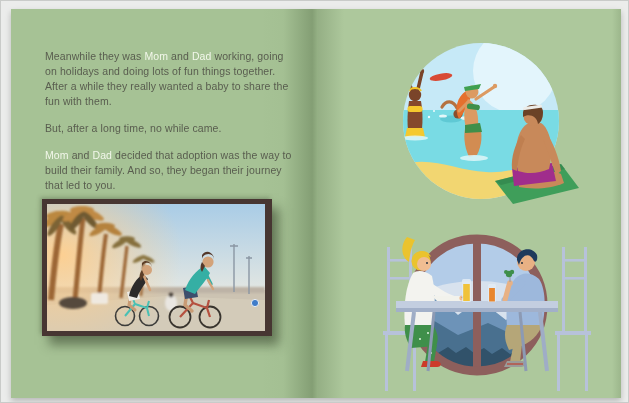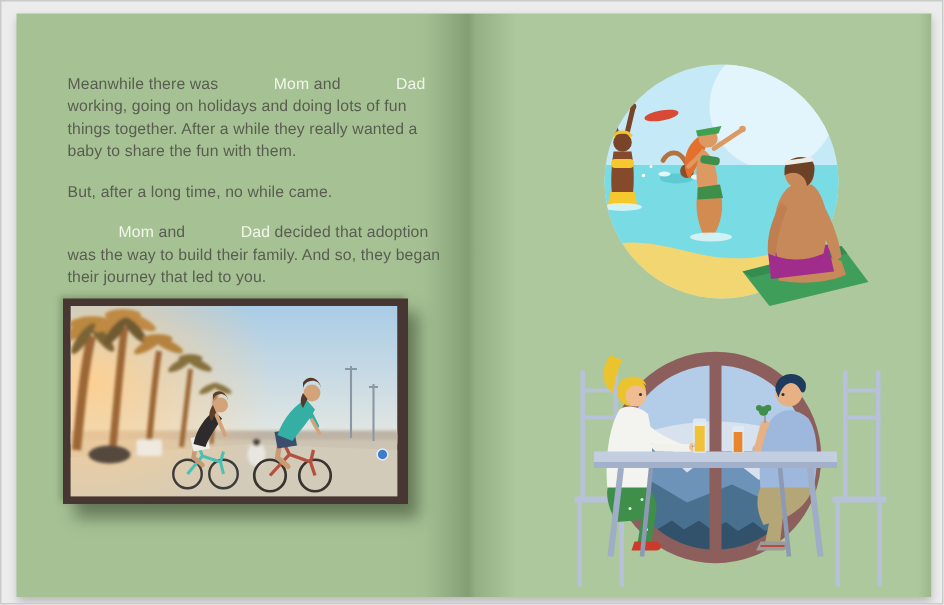--- a/index.html
+++ b/index.html
@@ -29,40 +29,40 @@
   .page.right::after{
     content:"";position:absolute;top:0;right:0;bottom:0;width:9px;
     background:linear-gradient(to left,rgba(52,76,40,.14),rgba(52,76,40,0));
     pointer-events:none;z-index:5;
   }
   .story{
     position:absolute;left:34px;top:40px;width:252px;
     font-size:10.5px;line-height:15px;letter-spacing:.1px;color:#595d4f;
   }
   .story p{margin:0 0 12px 0;}
-  .hl{color:#f2f7ea;margin-left:34px;}
+  .hl{color:#f2f7ea;}
   .photo-frame{
     position:absolute;left:31px;top:190px;width:230px;height:137px;
     margin:0;background:#473632;padding:5px;box-sizing:border-box;
     box-shadow:7px 9px 10px rgba(40,52,30,.50),-2px -2px 4px rgba(40,52,30,.25);
   }
   .photo-frame svg{display:block;}
   .illo{position:absolute;}
   .illo-beach{left:73px;top:22px;}
   .illo-cafe{left:58px;top:212px;}
 </style>
 </head>
 <body>
 
 <div class="canvas">
   <div class="book">
 
     <div class="page left">
       <div class="story">
-        <p><span>Meanwhile there was </span><span class="hl">Mom</span><span> and </span><span class="hl">Dad</span><span> working, going on holidays and doing lots of fun things together. After a while they really wanted a baby to share the fun with them.</span></p>
+        <p><span>Meanwhile they was </span><span class="hl">Mom</span><span> and </span><span class="hl">Dad</span><span> working, going on holidays and doing lots of fun things together. After a while they really wanted a baby to share the fun with them.</span></p>
         <p>But, after a long time, no while came.</p>
         <p><span class="hl">Mom</span><span> and </span><span class="hl">Dad</span><span> decided that adoption was the way to build their family. And so, they began their journey that led to you.</span></p>
       </div>
 
       <figure class="photo-frame" role="img" aria-label="Mom and Dad riding bicycles along a sunny palm-lined promenade">
         <svg width="218" height="127" viewBox="0 0 218 127">
           <defs>
             <linearGradient id="psky" x1="0" y1="0" x2="0" y2="1">
               <stop offset="0" stop-color="#a9cce6"></stop>
                 <stop offset="1" stop-color="#e6e8e2"></stop>

